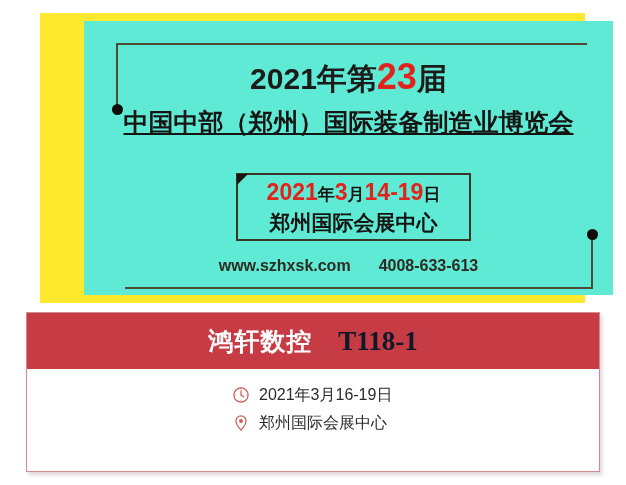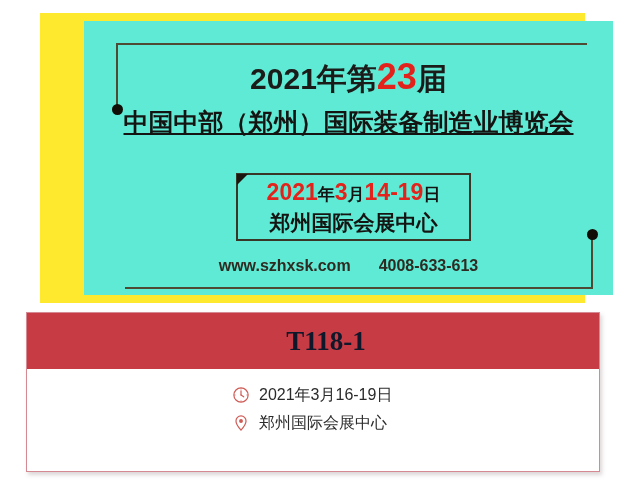--- a/index.html
+++ b/index.html
@@ -161,20 +161,21 @@
       </div>
 
       <div class="contact"><span>www.szhxsk.com</span><span class="gap"></span><span>4008-633-613</span></div>
 
     </div>
   </div>
 
   <div class="card">
 
     <div class="card-head">
+      <span class="cn">鸿轩数控</span>
       <span class="sp"></span>
       <span class="code">T118-1</span>
     </div>
 
     <div class="card-body">
 
       <div class="info-row">
         <svg class="ico" viewBox="0 0 24 24">
           <circle cx="12" cy="12" r="9.5" fill="none" stroke="#cf5b55" stroke-width="1.6"></circle>
           <line x1="12" y1="12" x2="12" y2="6.4" stroke="#cf5b55" stroke-width="1.6" stroke-linecap="round"></line>

